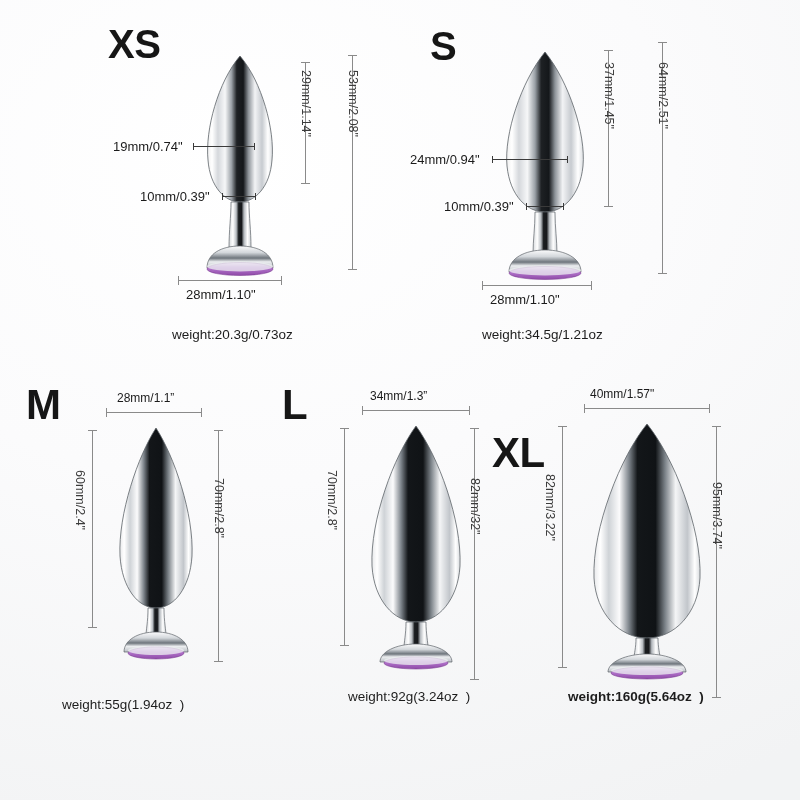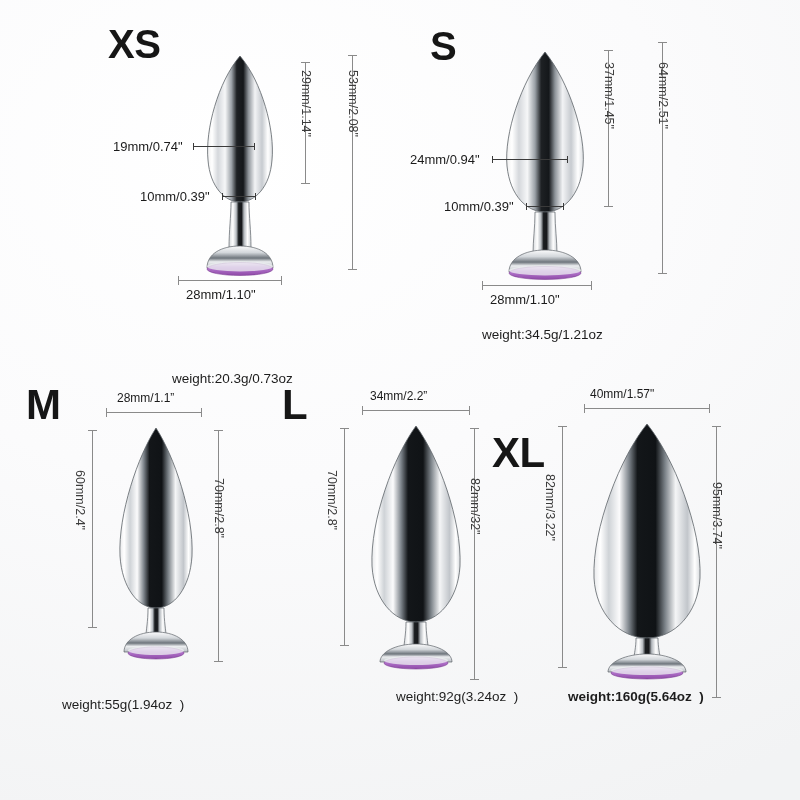--- a/index.html
+++ b/index.html
@@ -197,21 +197,21 @@
 
   <div class="vline" style="left:305px;top:62px;height:122px;"></div>
   <div class="lbl-v" style="left:312px;top:70px;">29mm/1.14"</div>
 
   <div class="vline" style="left:352px;top:55px;height:215px;"></div>
   <div class="lbl-v" style="left:359px;top:70px;">53mm/2.08"</div>
 
   <div class="hline" style="left:178px;top:280px;width:104px;"></div>
   <div class="lbl" style="left:186px;top:288px;">28mm/1.10"</div>
 
-  <div class="weight" style="left:172px;top:328px;margin-top:44px;">weight:20.3g/0.73oz</div>
+  <div class="weight" style="left:172px;top:328px;">weight:20.3g/0.73oz</div>
 </div>
 
 <div class="panel" style="left:400px;top:0;width:400px;height:370px;">
 
   <div class="size-letter" style="left:30px;top:26px;font-size:40px;">S</div>
 
   <div class="product" style="left:85px;top:48px;">
     <svg width="120" height="235" viewBox="0 0 120 235">
       <path d="M60 4 C 36 34, 19 86, 22 118 C 25 148, 42 164, 60 164 C 78 164, 95 148, 98 118 C 101 86, 84 34, 60 4 Z" fill="url(#chrome)" stroke="#5d6368" stroke-width="0.8"></path>
       <path d="M50 164 C 50 180, 48 192, 48 206 L 72 206 C 72 192, 70 180, 70 164 Z" fill="url(#neckGrad)" stroke="#5d6368" stroke-width="0.7"></path>
@@ -263,39 +263,39 @@
   <div class="lbl-v" style="left:225px;top:108px;">70mm/2.8"</div>
 
   <div class="weight" style="left:62px;top:320px;margin-top:8px;">weight:55g(1.94oz&nbsp;&nbsp;)</div>
 </div>
 
 <div class="panel" style="left:270px;top:370px;width:250px;height:430px;">
 
   <div class="size-letter" style="left:12px;top:14px;font-size:42px;">L</div>
 
   <div class="hline" style="left:92px;top:40px;width:108px;"></div>
-  <div class="lbl-top" style="left:100px;top:20px;">34mm/2.2”</div>
+  <div class="lbl-top" style="left:100px;top:20px;">34mm/1.3”</div>
 
   <div class="product" style="left:88px;top:50px;">
     <svg width="116" height="250" viewBox="0 0 116 250">
       <path d="M58 6 C 36 36, 12 100, 14 146 C 16 180, 36 202, 58 202 C 80 202, 100 180, 102 146 C 104 100, 80 36, 58 6 Z" fill="url(#chromeDark)" stroke="#5d6368" stroke-width="0.8"></path>
       <path d="M48 202 C 48 214, 46 222, 46 228 L 70 228 C 70 222, 68 214, 68 202 Z" fill="url(#neckGrad)" stroke="#5d6368" stroke-width="0.7"></path>
       <path d="M22 242 C 22 232, 38 224, 58 224 C 78 224, 94 232, 94 242 Z" fill="url(#baseGrad)" stroke="#5d6368" stroke-width="0.7"></path>
       <ellipse cx="58" cy="243" rx="32" ry="6" fill="url(#jewelGrad)" stroke="#7d4093" stroke-width="0.6"></ellipse>
       <ellipse cx="58" cy="240.5" rx="32" ry="4.5" fill="#eef0f2" opacity="0.75"></ellipse>
     </svg>
   </div>
 
   <div class="vline" style="left:74px;top:58px;height:218px;"></div>
   <div class="lbl-v" style="left:68px;top:100px;">70mm/2.8"</div>
 
   <div class="vline" style="left:204px;top:58px;height:252px;"></div>
   <div class="lbl-v" style="left:211px;top:108px;">82mm/32"</div>
 
-  <div class="weight" style="left:78px;top:320px;margin-left:48px;">weight:92g(3.24oz&nbsp;&nbsp;)</div>
+  <div class="weight" style="left:78px;top:320px;">weight:92g(3.24oz&nbsp;&nbsp;)</div>
 </div>
 
 <div class="panel" style="left:480px;top:370px;width:320px;height:430px;">
 
   <div class="size-letter" style="left:12px;top:14px;font-size:42px;margin-top:48px;">XL</div>
 
   <div class="hline" style="left:104px;top:38px;width:126px;"></div>
   <div class="lbl-top" style="left:110px;top:18px;">40mm/1.57"</div>
 
   <div class="product" style="left:98px;top:48px;">

